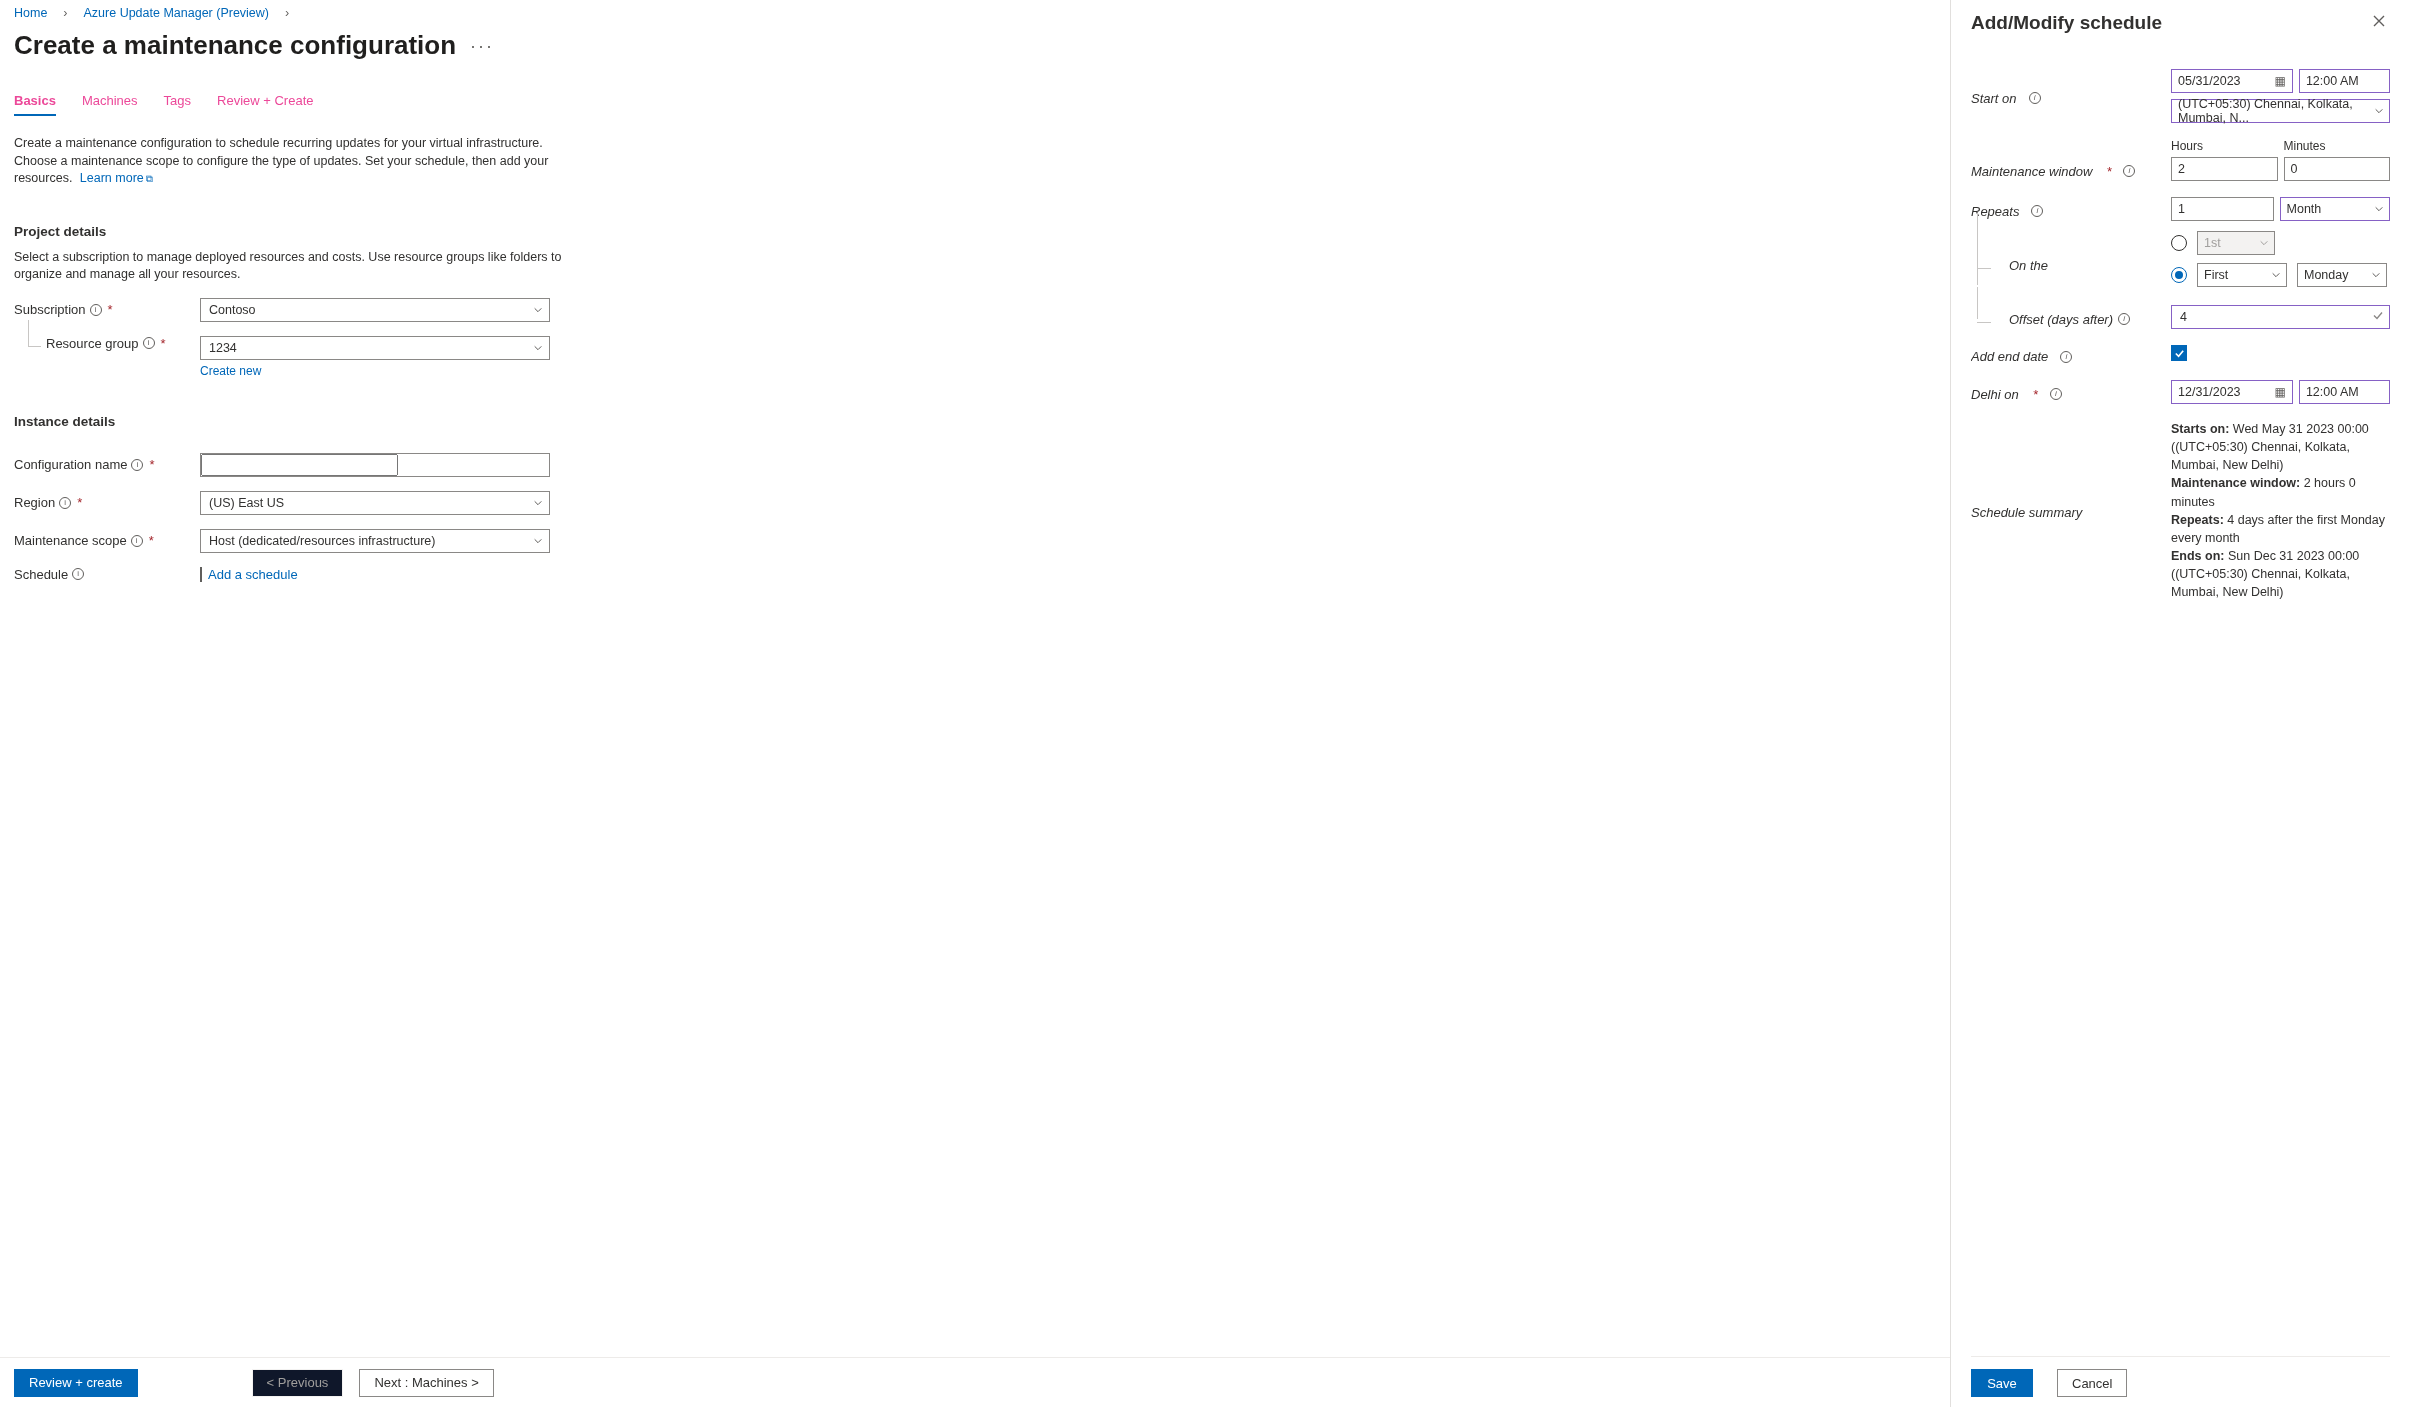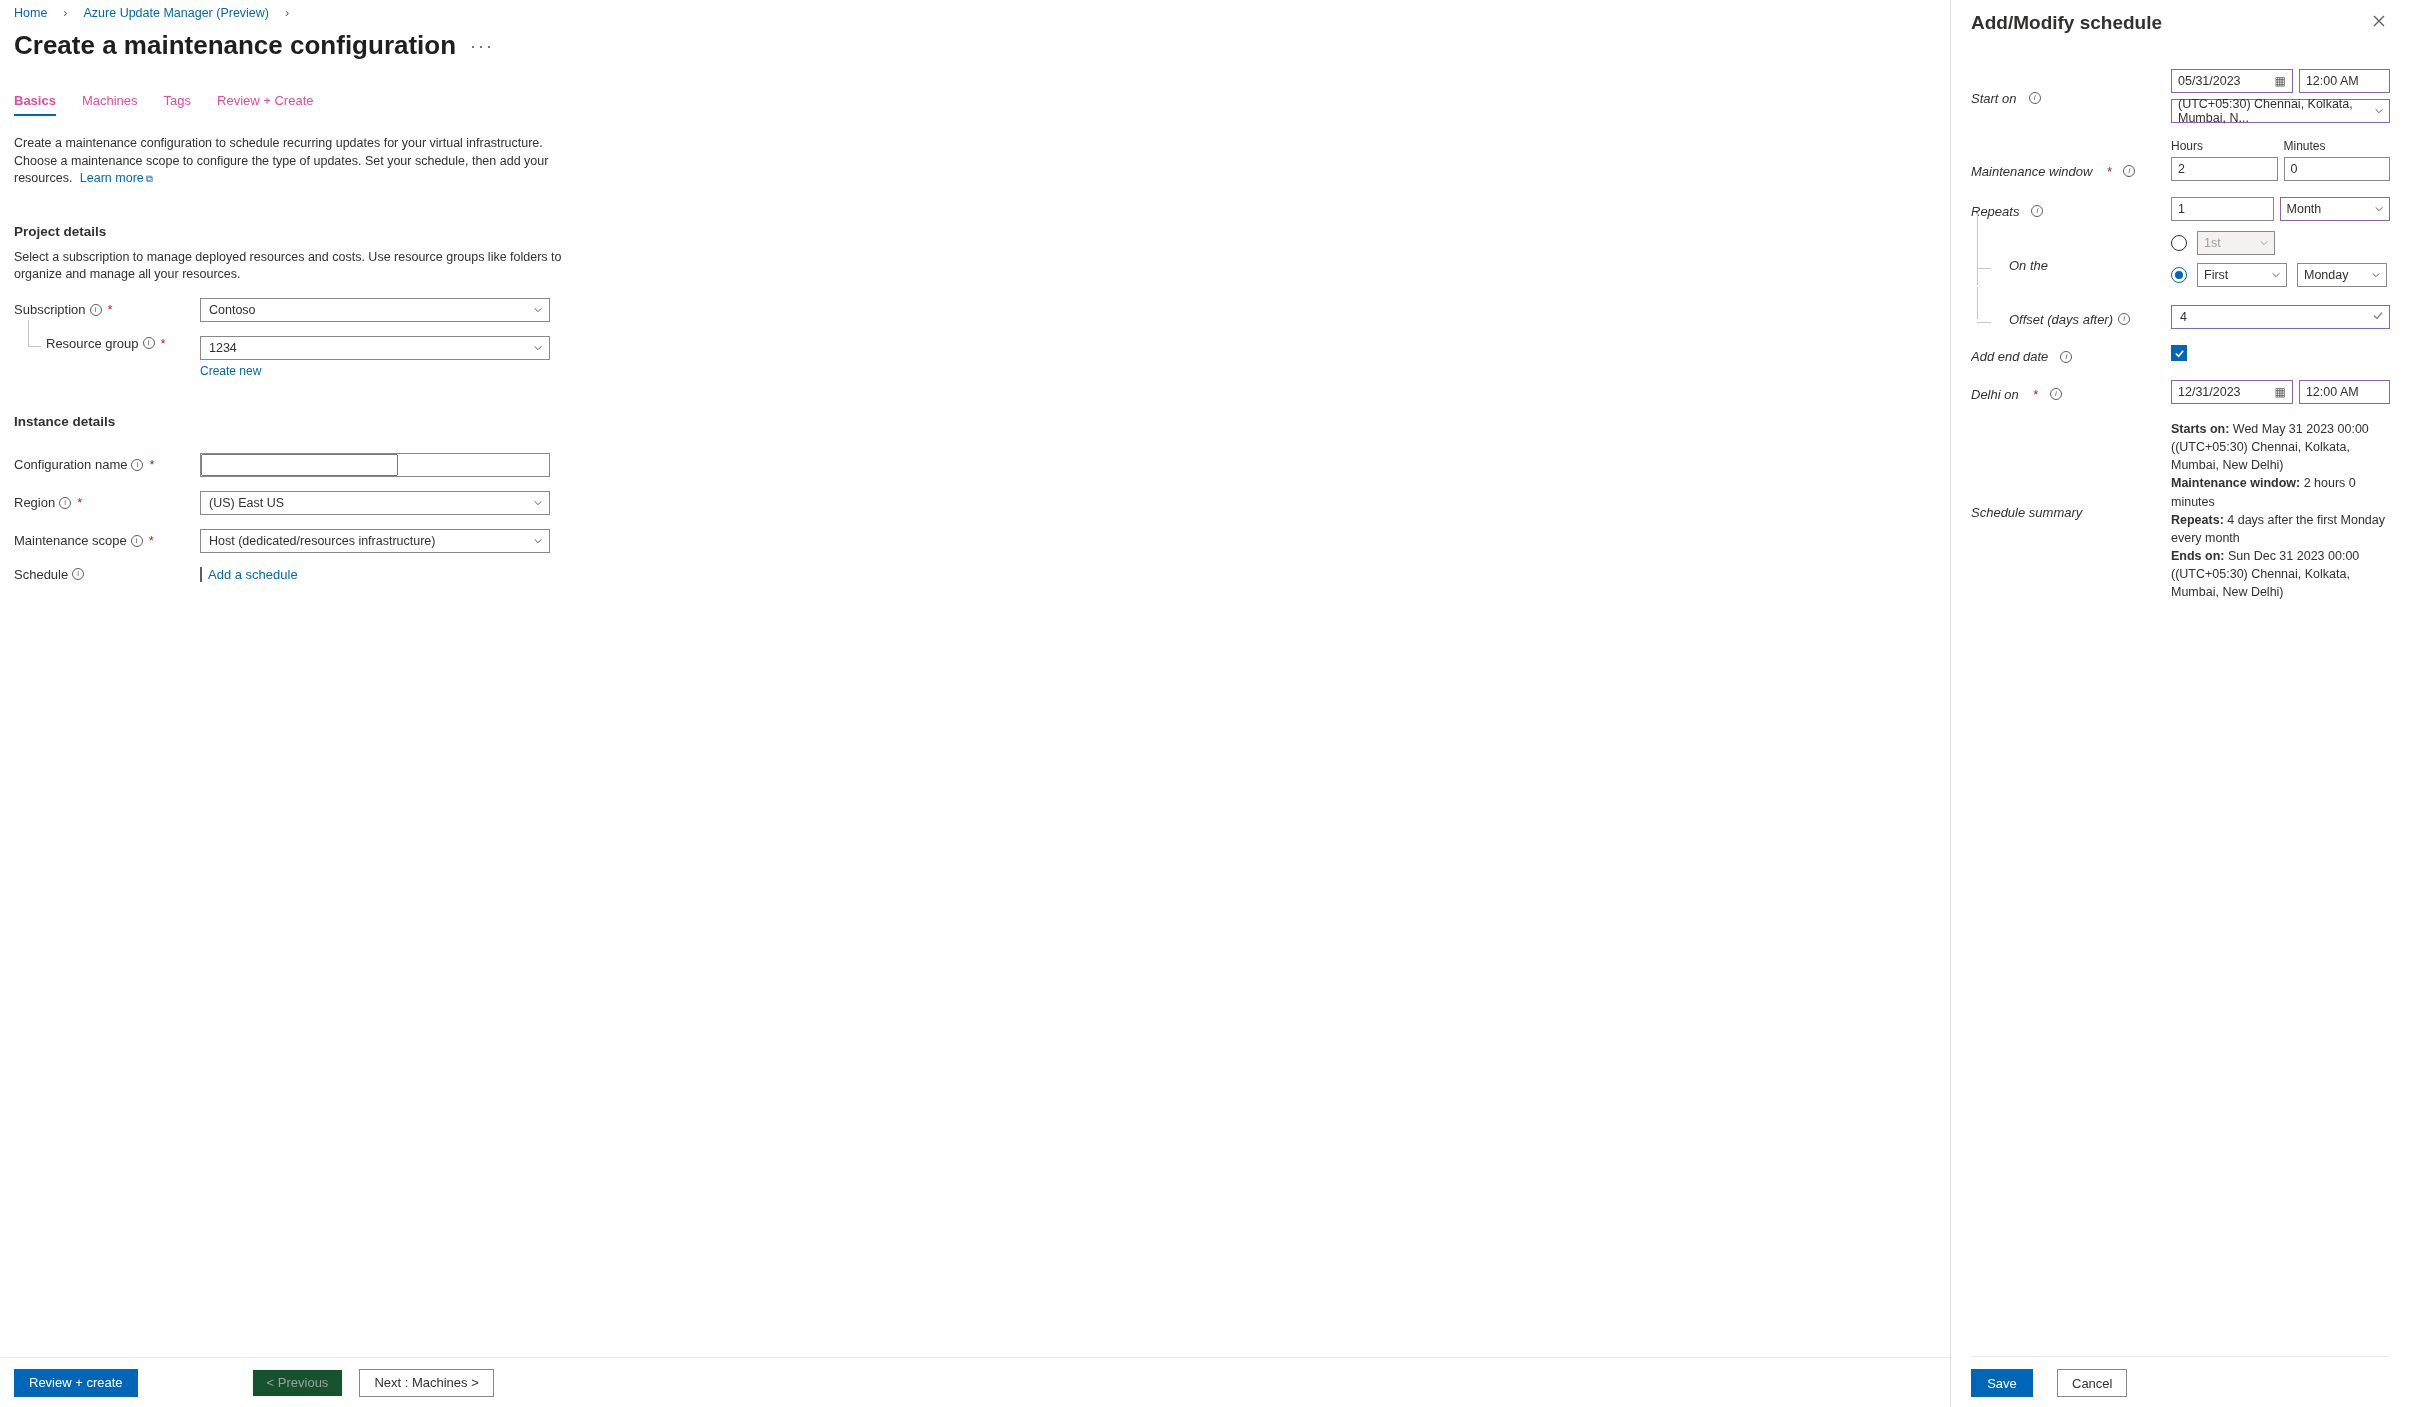--- a/index.html
+++ b/index.html
@@ -64,21 +64,21 @@
   .add-schedule-wrap { border-left: 2px solid #605e5c; padding-left: 6px; }
 
   
   .footer-bar {
     position: absolute; left: 0; right: 0; bottom: 0; height: 50px;
     border-top: 1px solid #edebe9; background: #fff; display: flex; align-items: center; gap: 16px; padding: 0 14px;
   }
   .btn { height: 28px; font-size: 13px; display: inline-flex; align-items: center; justify-content: center; padding: 0 14px; cursor: pointer; border: 1px solid transparent; }
   .btn-primary { background: #0067b8; color: #fff; }
   .btn-outline { background: #fff; border: 1px solid #8a8886; color: #323130; }
-  .btn-disabled { background: #14532d; color: #a19f9d; border: 1px solid #f3f2f1; cursor: default; }
+  .btn-disabled { background: #0f172a; color: #a19f9d; border: 1px solid #f3f2f1; cursor: default; }
   .footer-spacer { width: 82px; }
 
   
   .panel {
     width: 460px; border-left: 1px solid #e1dfdd; display: flex; flex-direction: column;
     padding: 10px 20px; position: relative;
   }
   .panel-title-row { display: flex; align-items: center; justify-content: space-between; }
   .panel-title { font-size: 19px; font-weight: 600; }
   .close-btn { font-size: 16px; color: #605e5c; cursor: pointer; background: none; border: none; padding: 4px; line-height: 1;}

